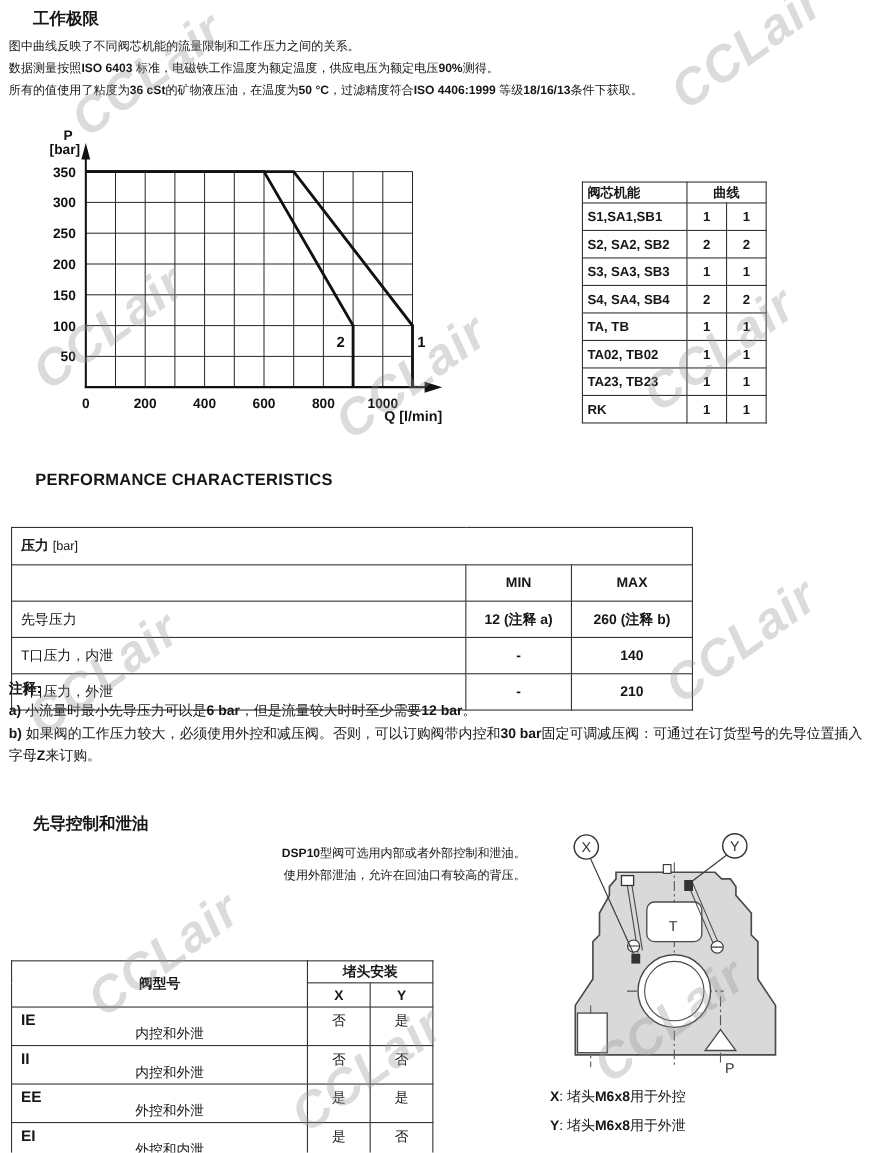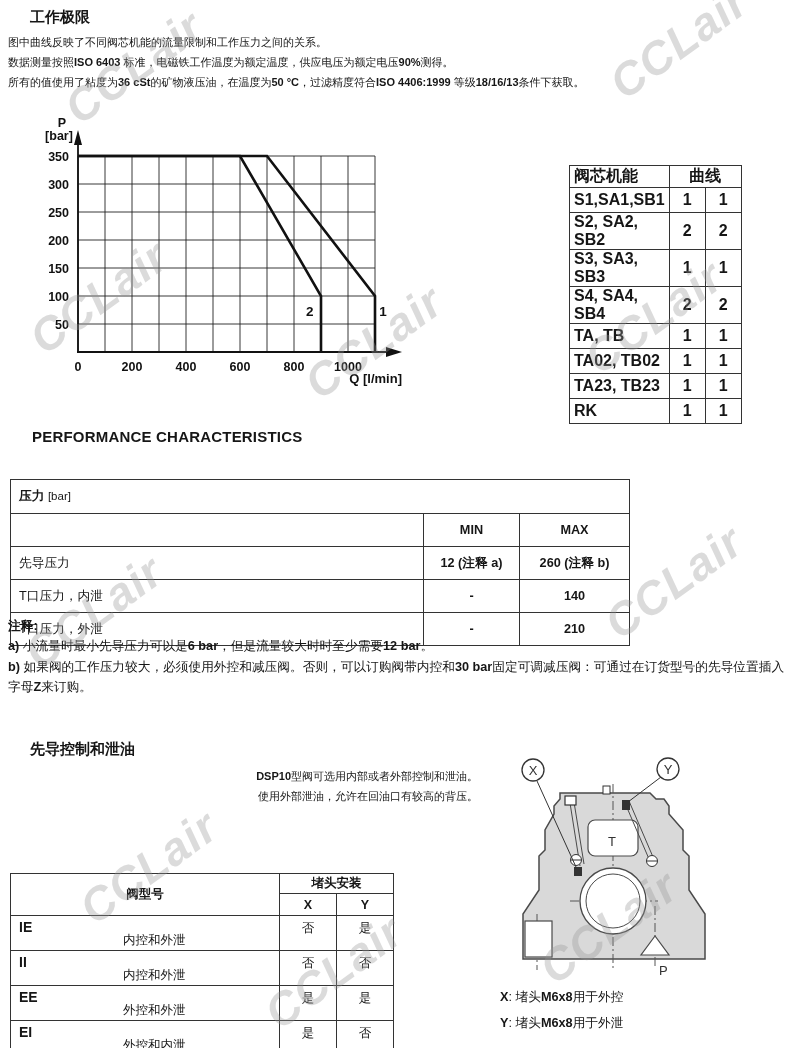--- a/index.html
+++ b/index.html
@@ -11,21 +11,21 @@
       white-space:nowrap;pointer-events:none;z-index:9;}
   
   .h-sec{position:absolute;font-size:15px;font-weight:bold;}
   .textblock{position:absolute;font-size:11px;line-height:20px;}
   .textblock div{white-space:normal;}
   
   #flow-chart{position:absolute;left:26px;top:113px;}
   #flow-chart text{font-family:"Liberation Sans",sans-serif;font-weight:bold;fill:#111;}
   
   table{border-collapse:collapse;}
-  .spool-table{position:absolute;left:569px;top:165px;font-size:16px;font-weight:bold;}
+  .spool-table{position:absolute;left:529px;top:165px;font-size:12px;font-weight:bold;}
   .spool-table td,.spool-table th{border:1px solid #333;padding:0 4px;}
   .spool-table .lbl{width:86px;text-align:left;height:24px;}
   .spool-table .val{width:27px;text-align:center;}
   .spool-table .hdr1{height:18px;text-align:left;}
   .spool-table .hdr-cv{text-align:center;}
   .spool-table .hdr2{height:22px;text-align:center;}
   
   .pressure-table{position:absolute;left:10px;top:479px;font-size:12.7px;table-layout:fixed;}
   .pressure-table td{border:1px solid #333;}
   .pressure-table .c0{width:396px;text-align:left;padding:4px 8px;height:24px;}

